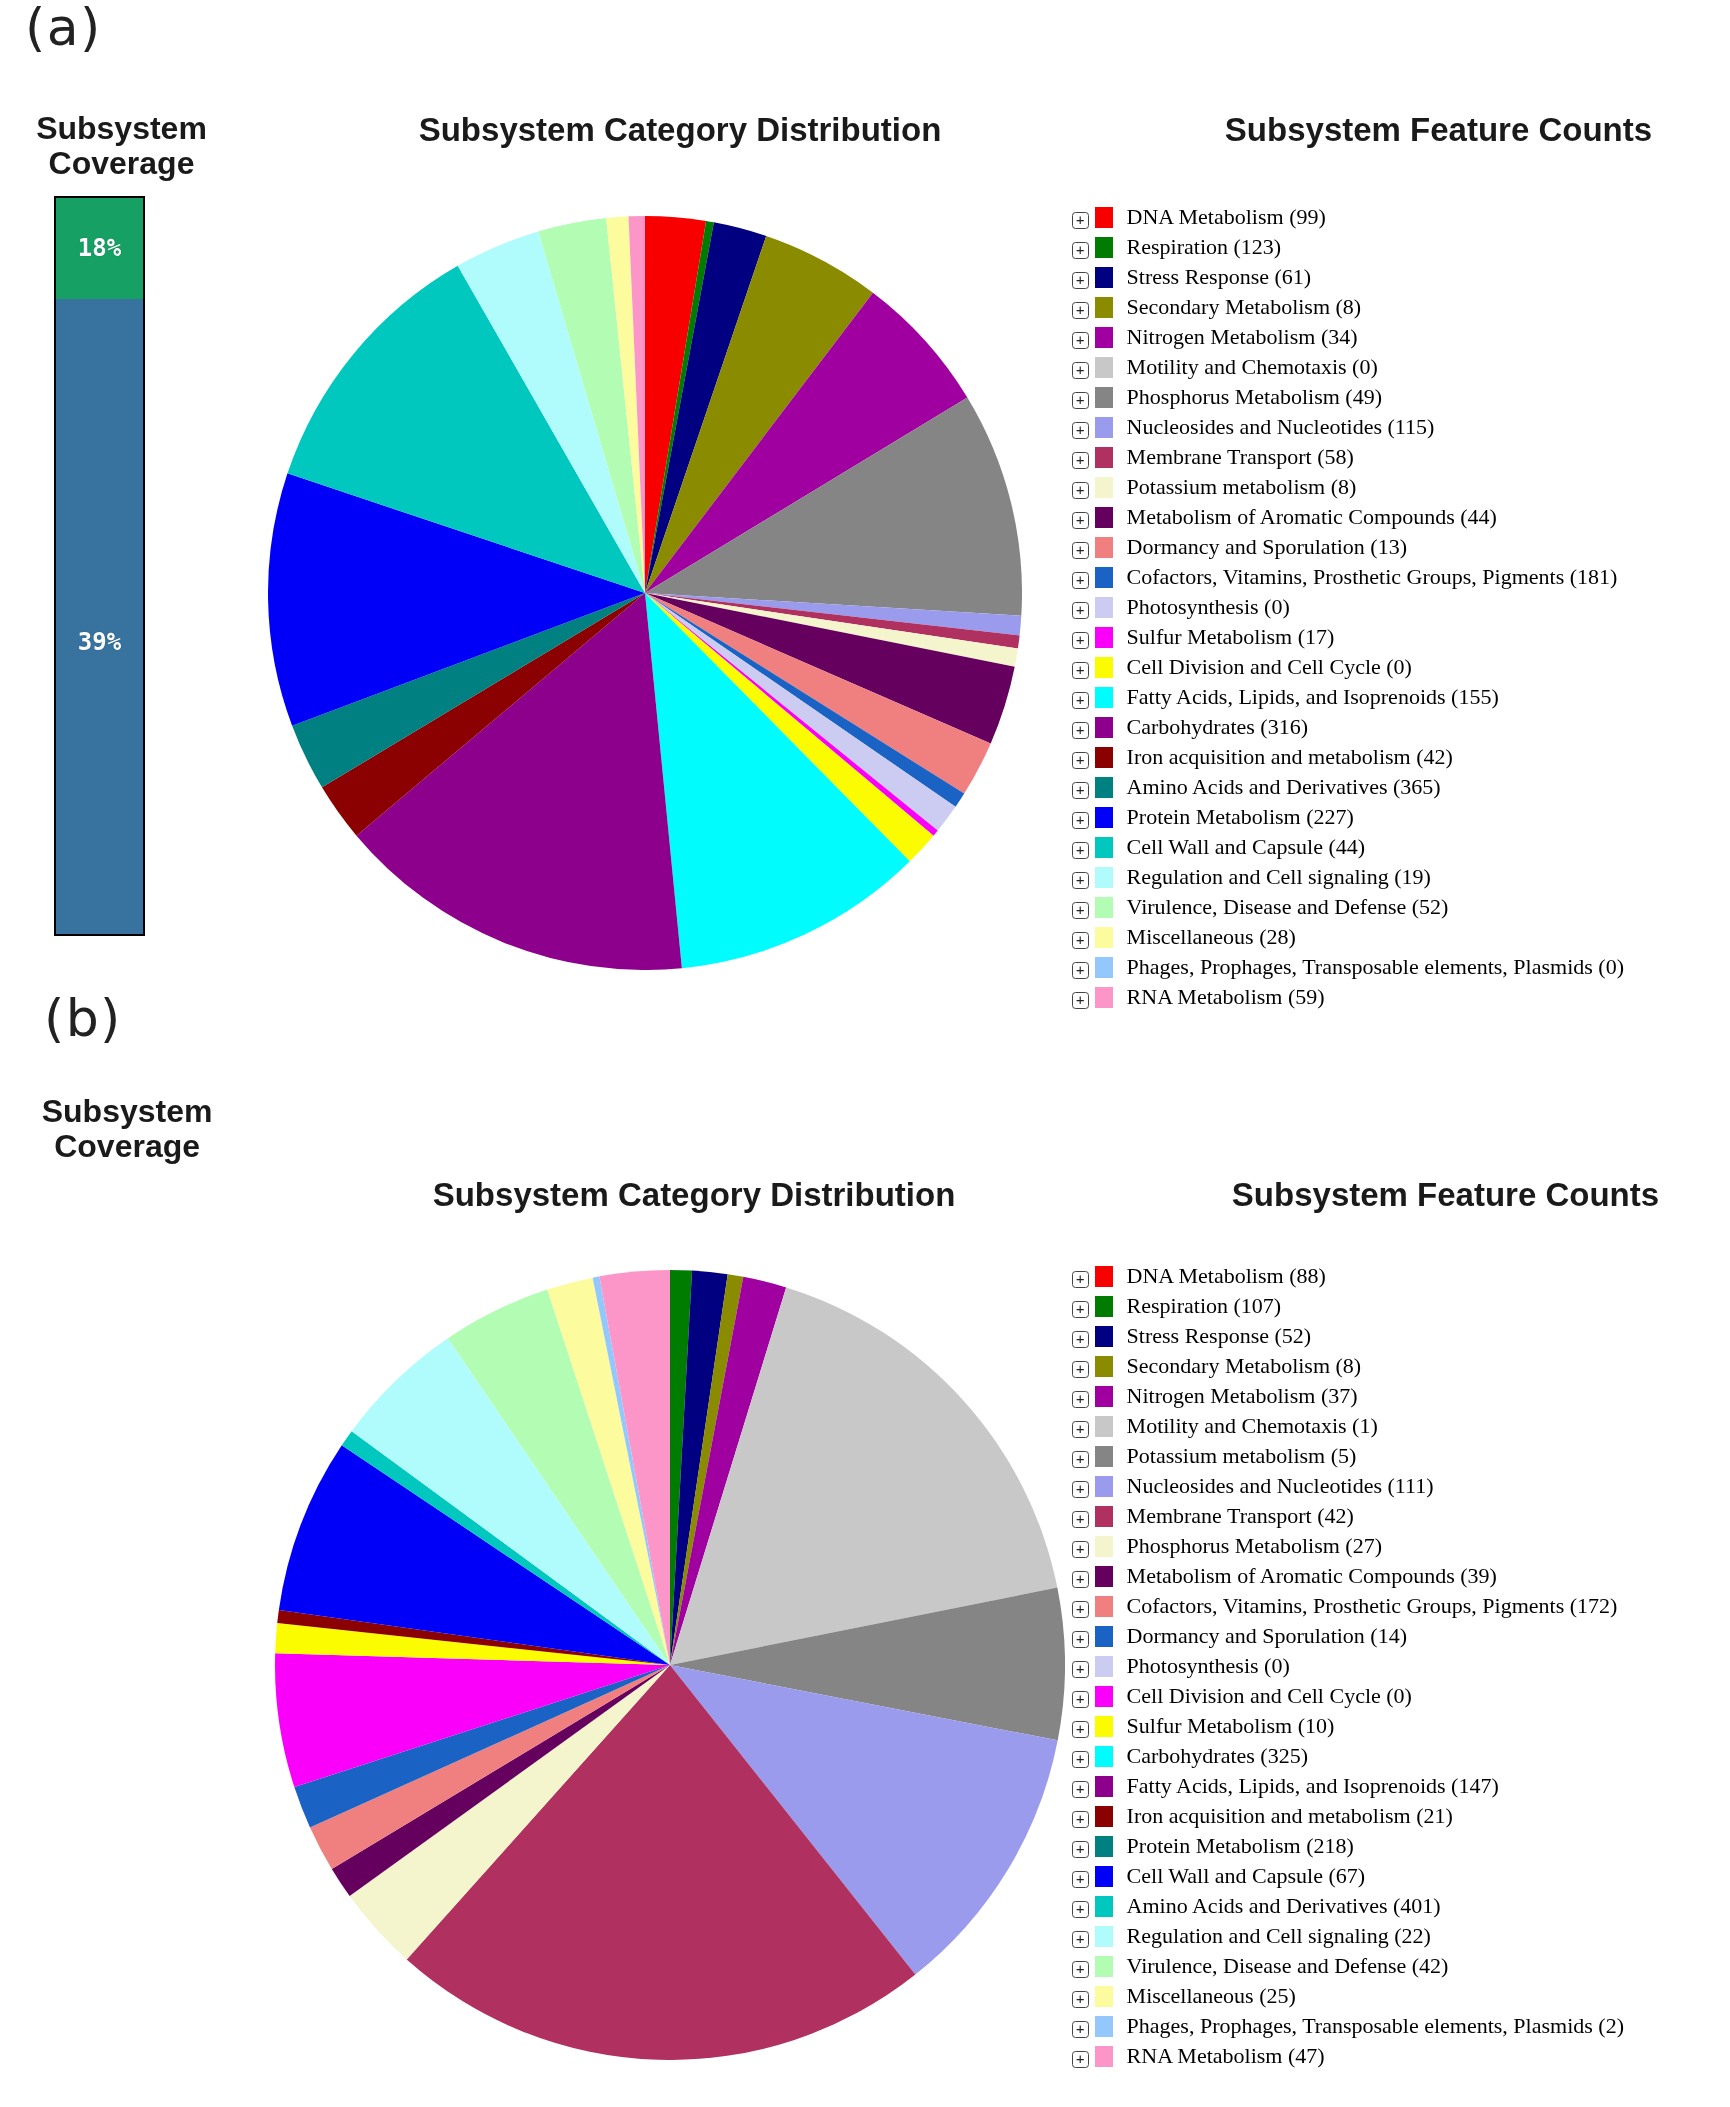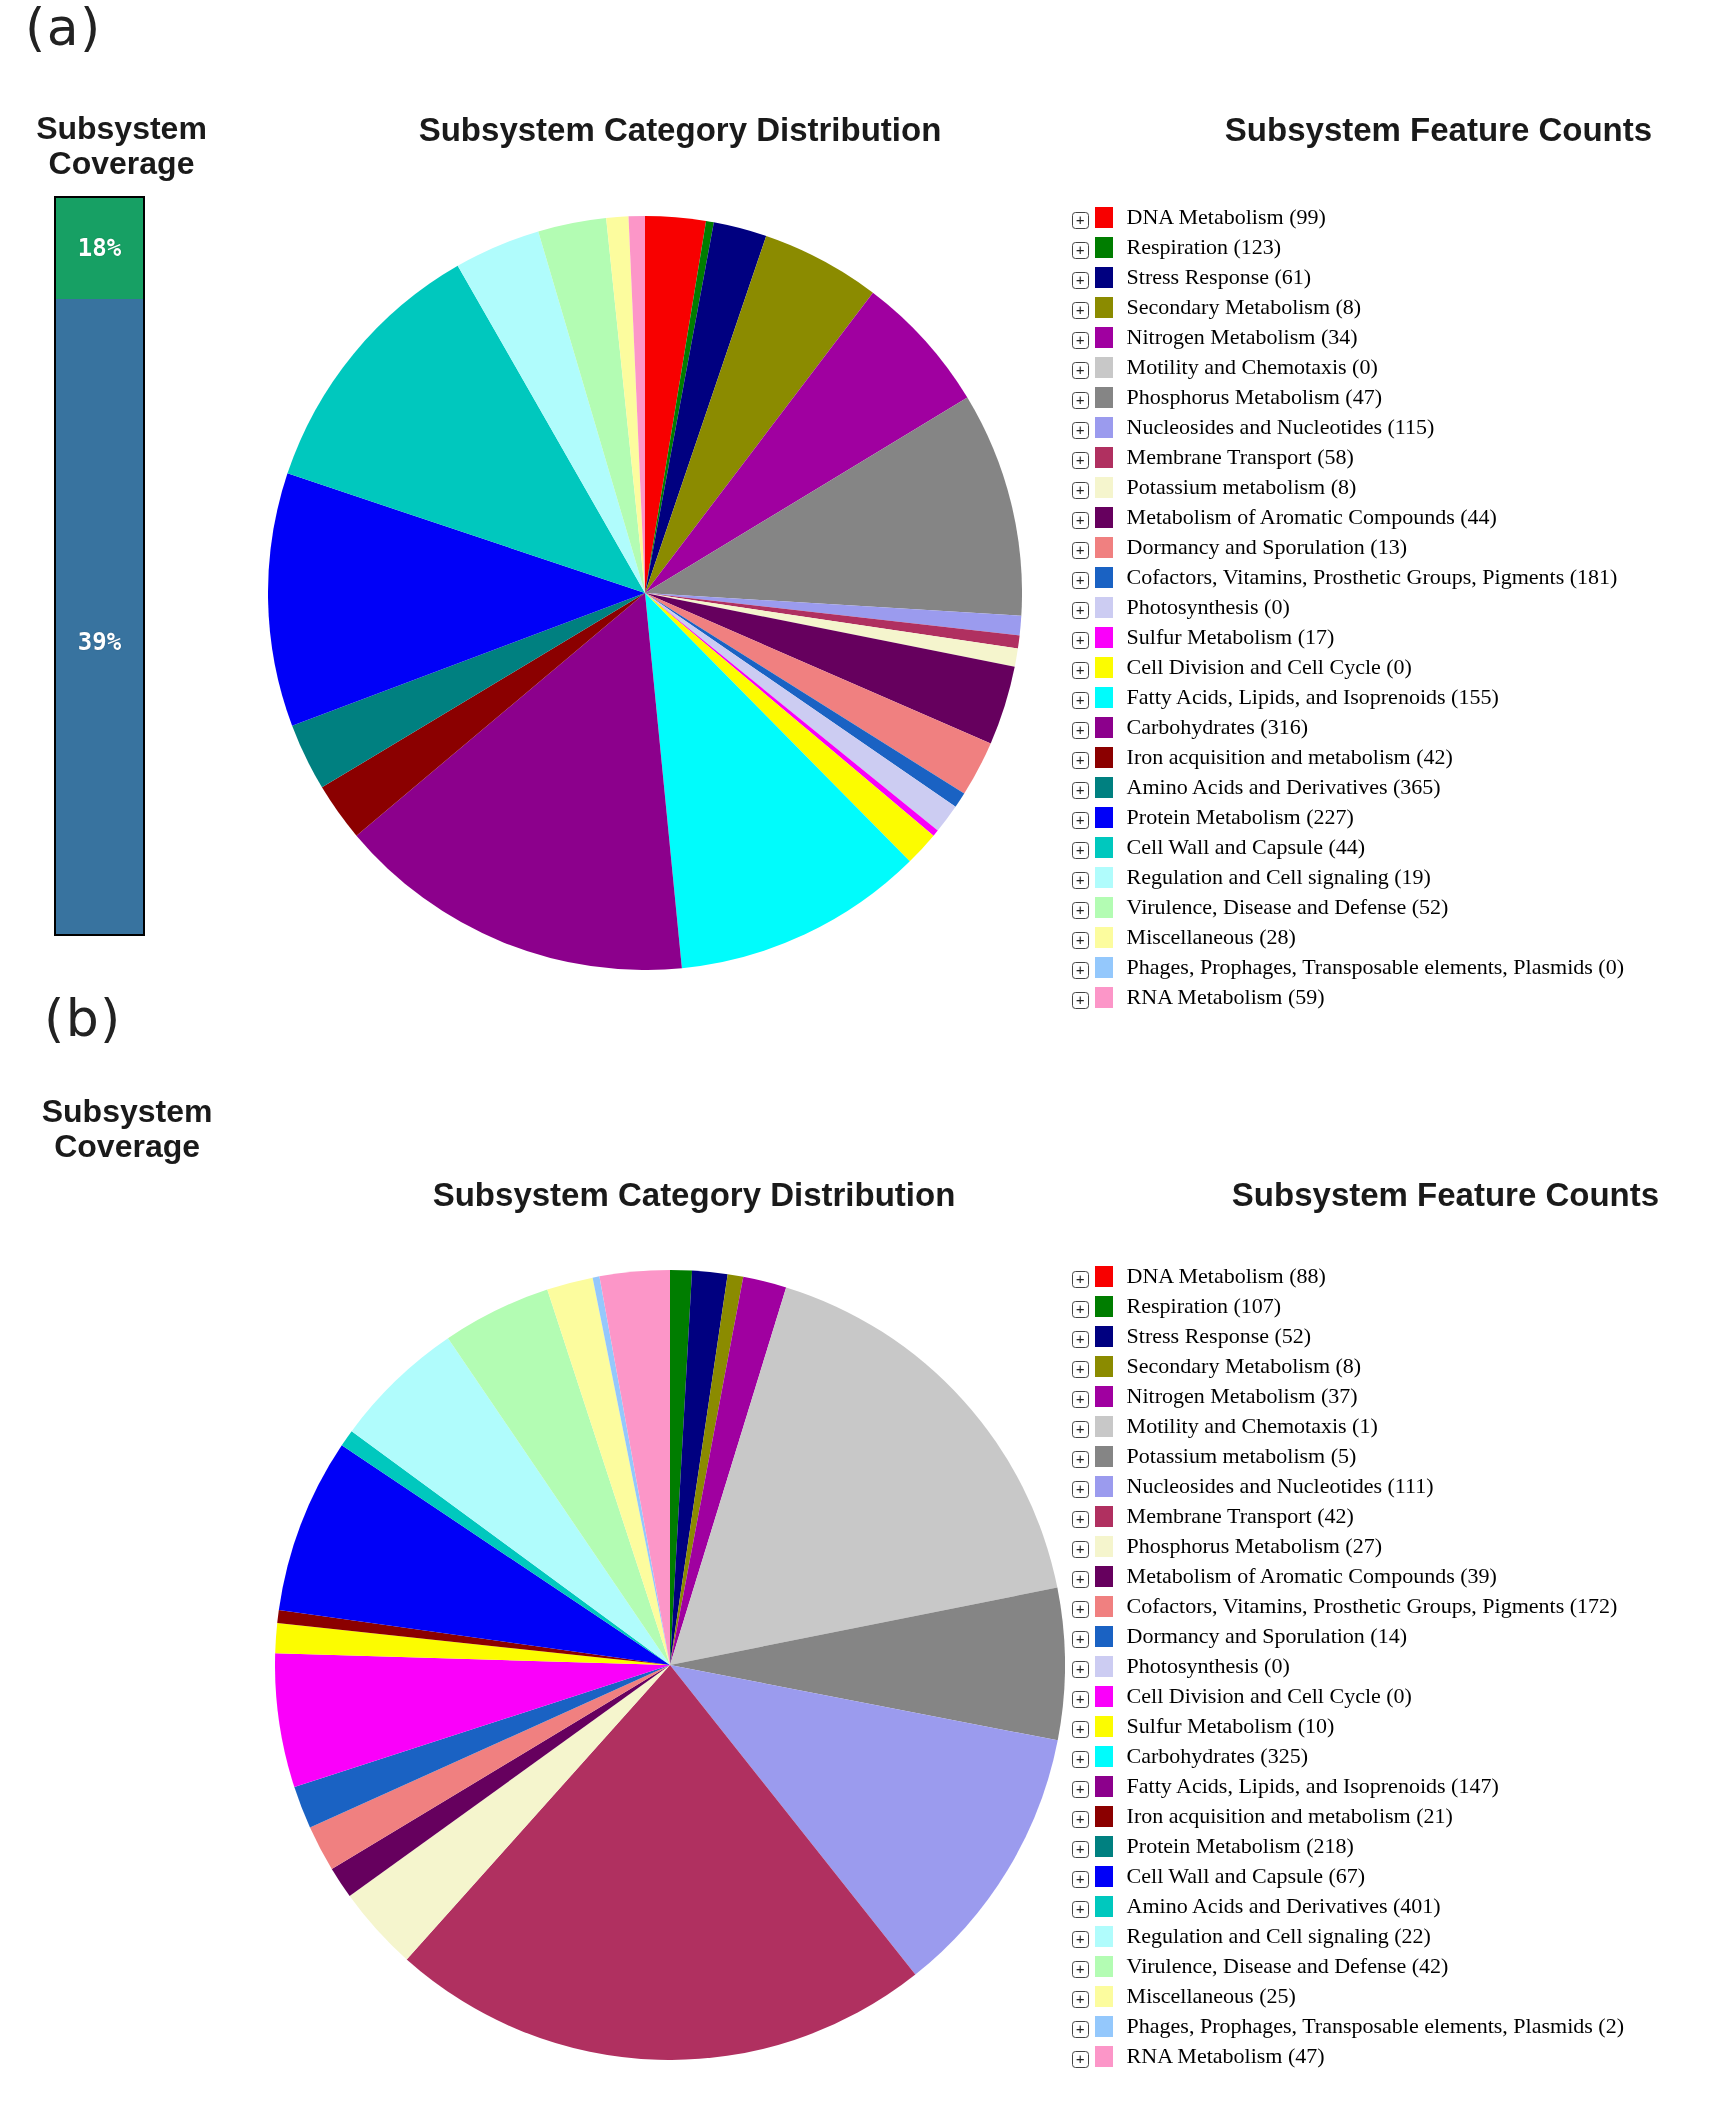--- a/index.html
+++ b/index.html
@@ -96,21 +96,21 @@
       </svg>
     </div>
 
   <div class="legend" id="legend-a">
       <div class="legend-item"><span class="expand-icon">+</span><span class="chip" style="background: rgb(248, 0, 0);"></span><span class="legend-text">DNA Metabolism (99)</span></div>
       <div class="legend-item"><span class="expand-icon">+</span><span class="chip" style="background: rgb(0, 125, 0);"></span><span class="legend-text">Respiration (123)</span></div>
       <div class="legend-item"><span class="expand-icon">+</span><span class="chip" style="background: rgb(0, 0, 128);"></span><span class="legend-text">Stress Response (61)</span></div>
       <div class="legend-item"><span class="expand-icon">+</span><span class="chip" style="background: rgb(139, 139, 0);"></span><span class="legend-text">Secondary Metabolism (8)</span></div>
       <div class="legend-item"><span class="expand-icon">+</span><span class="chip" style="background: rgb(160, 0, 160);"></span><span class="legend-text">Nitrogen Metabolism (34)</span></div>
       <div class="legend-item"><span class="expand-icon">+</span><span class="chip" style="background: rgb(200, 200, 200);"></span><span class="legend-text">Motility and Chemotaxis (0)</span></div>
-      <div class="legend-item"><span class="expand-icon">+</span><span class="chip" style="background: rgb(133, 133, 133);"></span><span class="legend-text">Phosphorus Metabolism (47)</span></div>
+      <div class="legend-item"><span class="expand-icon">+</span><span class="chip" style="background: rgb(133, 133, 133);"></span><span class="legend-text">Phosphorus Metabolism (49)</span></div>
       <div class="legend-item"><span class="expand-icon">+</span><span class="chip" style="background: rgb(155, 155, 238);"></span><span class="legend-text">Nucleosides and Nucleotides (115)</span></div>
       <div class="legend-item"><span class="expand-icon">+</span><span class="chip" style="background: rgb(176, 48, 96);"></span><span class="legend-text">Membrane Transport (58)</span></div>
       <div class="legend-item"><span class="expand-icon">+</span><span class="chip" style="background: rgb(245, 245, 205);"></span><span class="legend-text">Potassium metabolism (8)</span></div>
       <div class="legend-item"><span class="expand-icon">+</span><span class="chip" style="background: rgb(102, 0, 94);"></span><span class="legend-text">Metabolism of Aromatic Compounds (44)</span></div>
       <div class="legend-item"><span class="expand-icon">+</span><span class="chip" style="background: rgb(240, 128, 128);"></span><span class="legend-text">Dormancy and Sporulation (13)</span></div>
       <div class="legend-item"><span class="expand-icon">+</span><span class="chip" style="background: rgb(26, 98, 195);"></span><span class="legend-text">Cofactors, Vitamins, Prosthetic Groups, Pigments (181)</span></div>
       <div class="legend-item"><span class="expand-icon">+</span><span class="chip" style="background: rgb(204, 204, 242);"></span><span class="legend-text">Photosynthesis (0)</span></div>
       <div class="legend-item"><span class="expand-icon">+</span><span class="chip" style="background: rgb(250, 0, 250);"></span><span class="legend-text">Sulfur Metabolism (17)</span></div>
       <div class="legend-item"><span class="expand-icon">+</span><span class="chip" style="background: rgb(252, 252, 0);"></span><span class="legend-text">Cell Division and Cell Cycle (0)</span></div>
       <div class="legend-item"><span class="expand-icon">+</span><span class="chip" style="background: rgb(0, 252, 252);"></span><span class="legend-text">Fatty Acids, Lipids, and Isoprenoids (155)</span></div>

